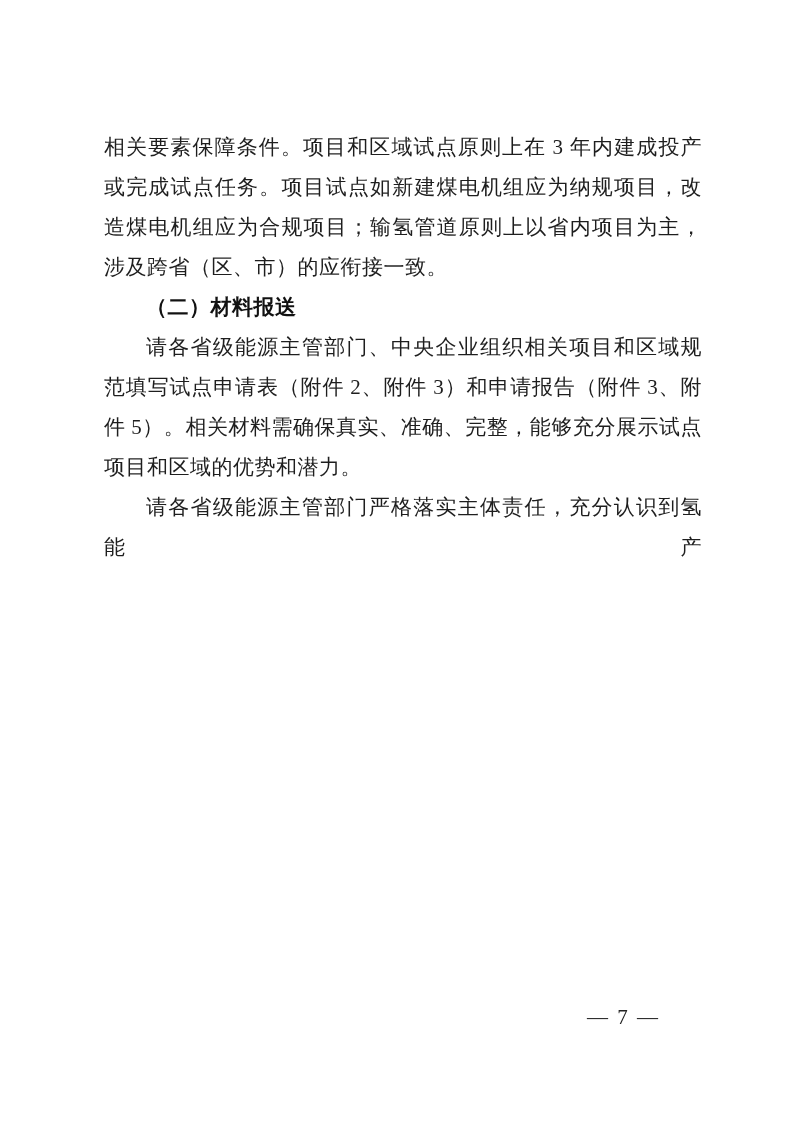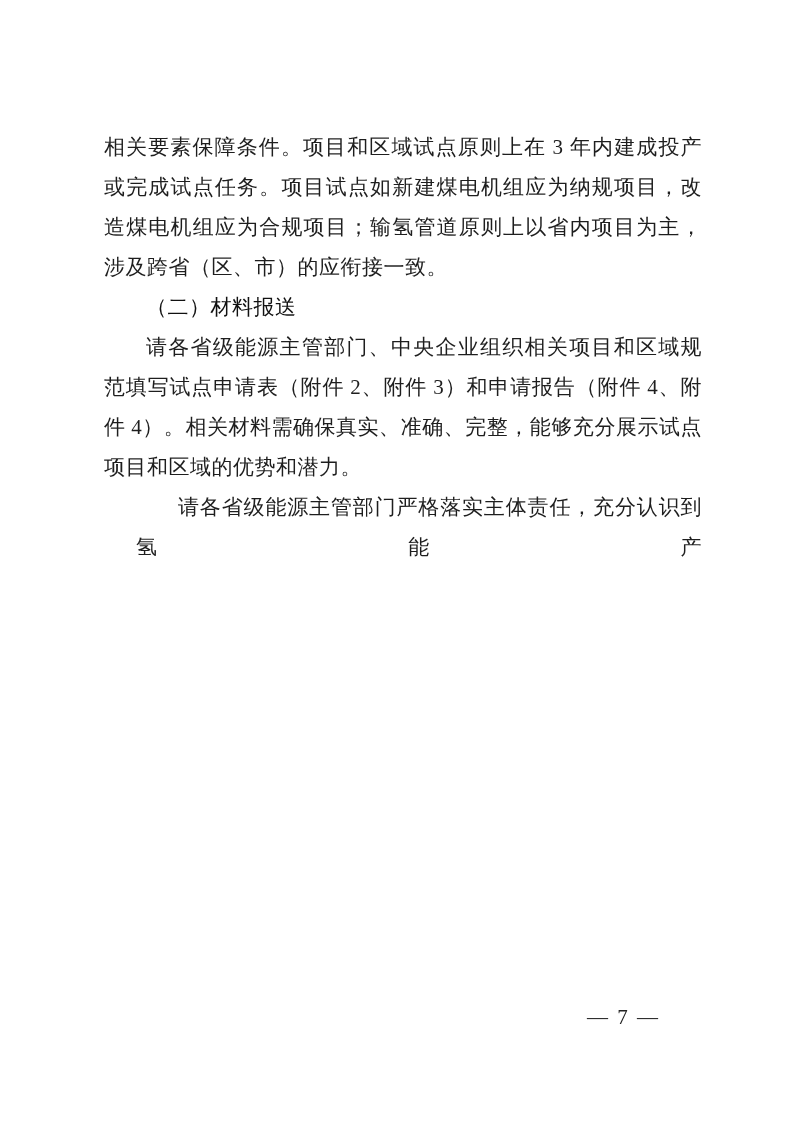--- a/index.html
+++ b/index.html
@@ -31,44 +31,43 @@
     text-align: justify;
     text-justify: inter-character;
     letter-spacing: 0.5px;
   }
 
   .para.indent, .heading {
     text-indent: 2em;
   }
 
   .heading {
-    font-weight: normal;
+    font-weight: bold;
     color: #111111;
   }
 
   .para.fill {
     text-align-last: justify;
-    margin-left: 32px;
   }
 
   .page-number {
     position: absolute;
     top: 1000px;
     right: 134px;
     font-size: 21px;
     line-height: 34px;
     color: #222222;
     letter-spacing: 2px;
     font-family: "Liberation Serif", "DejaVu Serif", serif;
   }
 </style>
 </head>
 <body>
 
 <div class="page">
   <div class="content">
     <p class="para">相关要素保障条件。项目和区域试点原则上在 3 年内建成投产或完成试点任务。项目试点如新建煤电机组应为纳规项目，改造煤电机组应为合规项目；输氢管道原则上以省内项目为主，涉及跨省（区、市）的应衔接一致。</p>
     <p class="heading">（二）材料报送</p>
-    <p class="para indent">请各省级能源主管部门、中央企业组织相关项目和区域规范填写试点申请表（附件 2、附件 3）和申请报告（附件 4、附件 4）。相关材料需确保真实、准确、完整，能够充分展示试点项目和区域的优势和潜力。</p>
+    <p class="para indent">请各省级能源主管部门、中央企业组织相关项目和区域规范填写试点申请表（附件 2、附件 3）和申请报告（附件 3、附件 5）。相关材料需确保真实、准确、完整，能够充分展示试点项目和区域的优势和潜力。</p>
     <p class="para indent fill">请各省级能源主管部门严格落实主体责任，充分认识到氢能产</p>
   </div>
   <div class="page-number">— 7 —</div>
 </div>
 
 </body></html>

